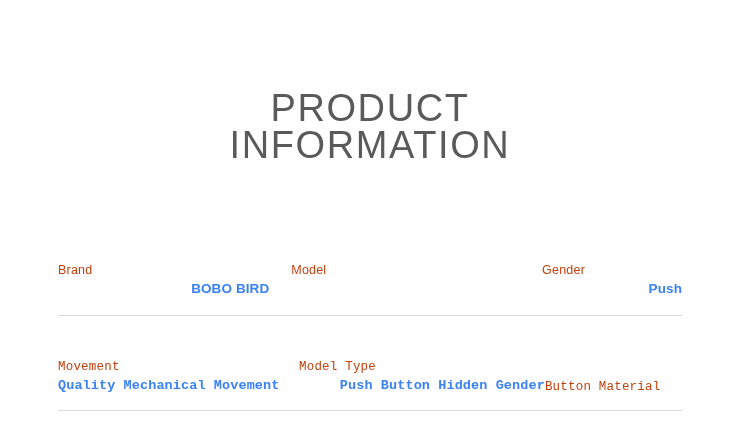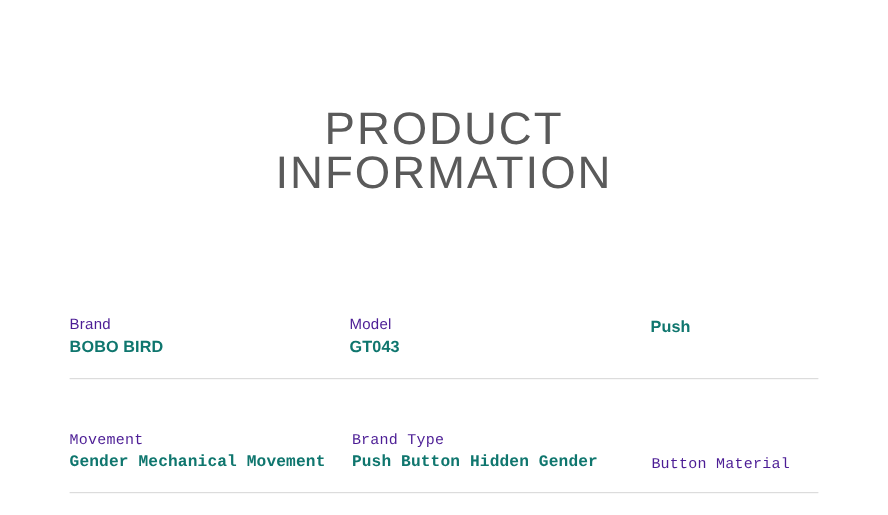--- a/index.html
+++ b/index.html
@@ -71,33 +71,34 @@
   
   .col-1 { width: 219px; }
   .col-2 { width: 260px; margin-left: 22px; }
   .col-3 { width: 145px; }
 
   .spec-label {
     display: block;
     font-size: 12.5px;
     line-height: 16px;
     font-weight: 400;
-    color: #4c1d95;
+    color: #c2410c;
     letter-spacing: 0.2px;
     white-space: nowrap;
   }
   .spec-value {
     display: block;
     font-size: 13.5px;
     line-height: 18px;
     font-weight: 700;
-    color: #0f766e;
+    color: #3b82f6;
     letter-spacing: 0.1px;
     white-space: nowrap;
     margin-top: 2px;
+    text-align: right;
   }
 </style>
 </head>
 <body>
 
 <div class="page">
 
   <div class="title-block">
     <span class="title-line">PRODUCT</span>
     <span class="title-line">INFORMATION</span>
@@ -105,34 +106,34 @@
 
   <div class="spec-table">
 
     <div class="spec-row first-row">
       <div class="spec-cell col-1">
         <span class="spec-label">Brand</span>
         <span class="spec-value">BOBO BIRD</span>
       </div>
       <div class="spec-cell col-2">
         <span class="spec-label">Model</span>
-        <span class="spec-value">GT043</span>
       </div>
       <div class="spec-cell col-3">
+        <span class="spec-label">Gender</span>
         <span class="spec-value">Push</span>
       </div>
     </div>
 
     <div class="spec-row second-row">
       <div class="spec-cell col-1">
         <span class="spec-label">Movement</span>
-        <span class="spec-value">Gender Mechanical Movement</span>
+        <span class="spec-value">Quality Mechanical Movement</span>
       </div>
       <div class="spec-cell col-2">
-        <span class="spec-label">Brand Type</span>
+        <span class="spec-label">Model Type</span>
         <span class="spec-value">Push Button Hidden Gender</span>
       </div>
       <div class="spec-cell col-3">
         <span class="spec-label">Button Material</span>
       </div>
     </div>
 
   </div>
 
 </div>

